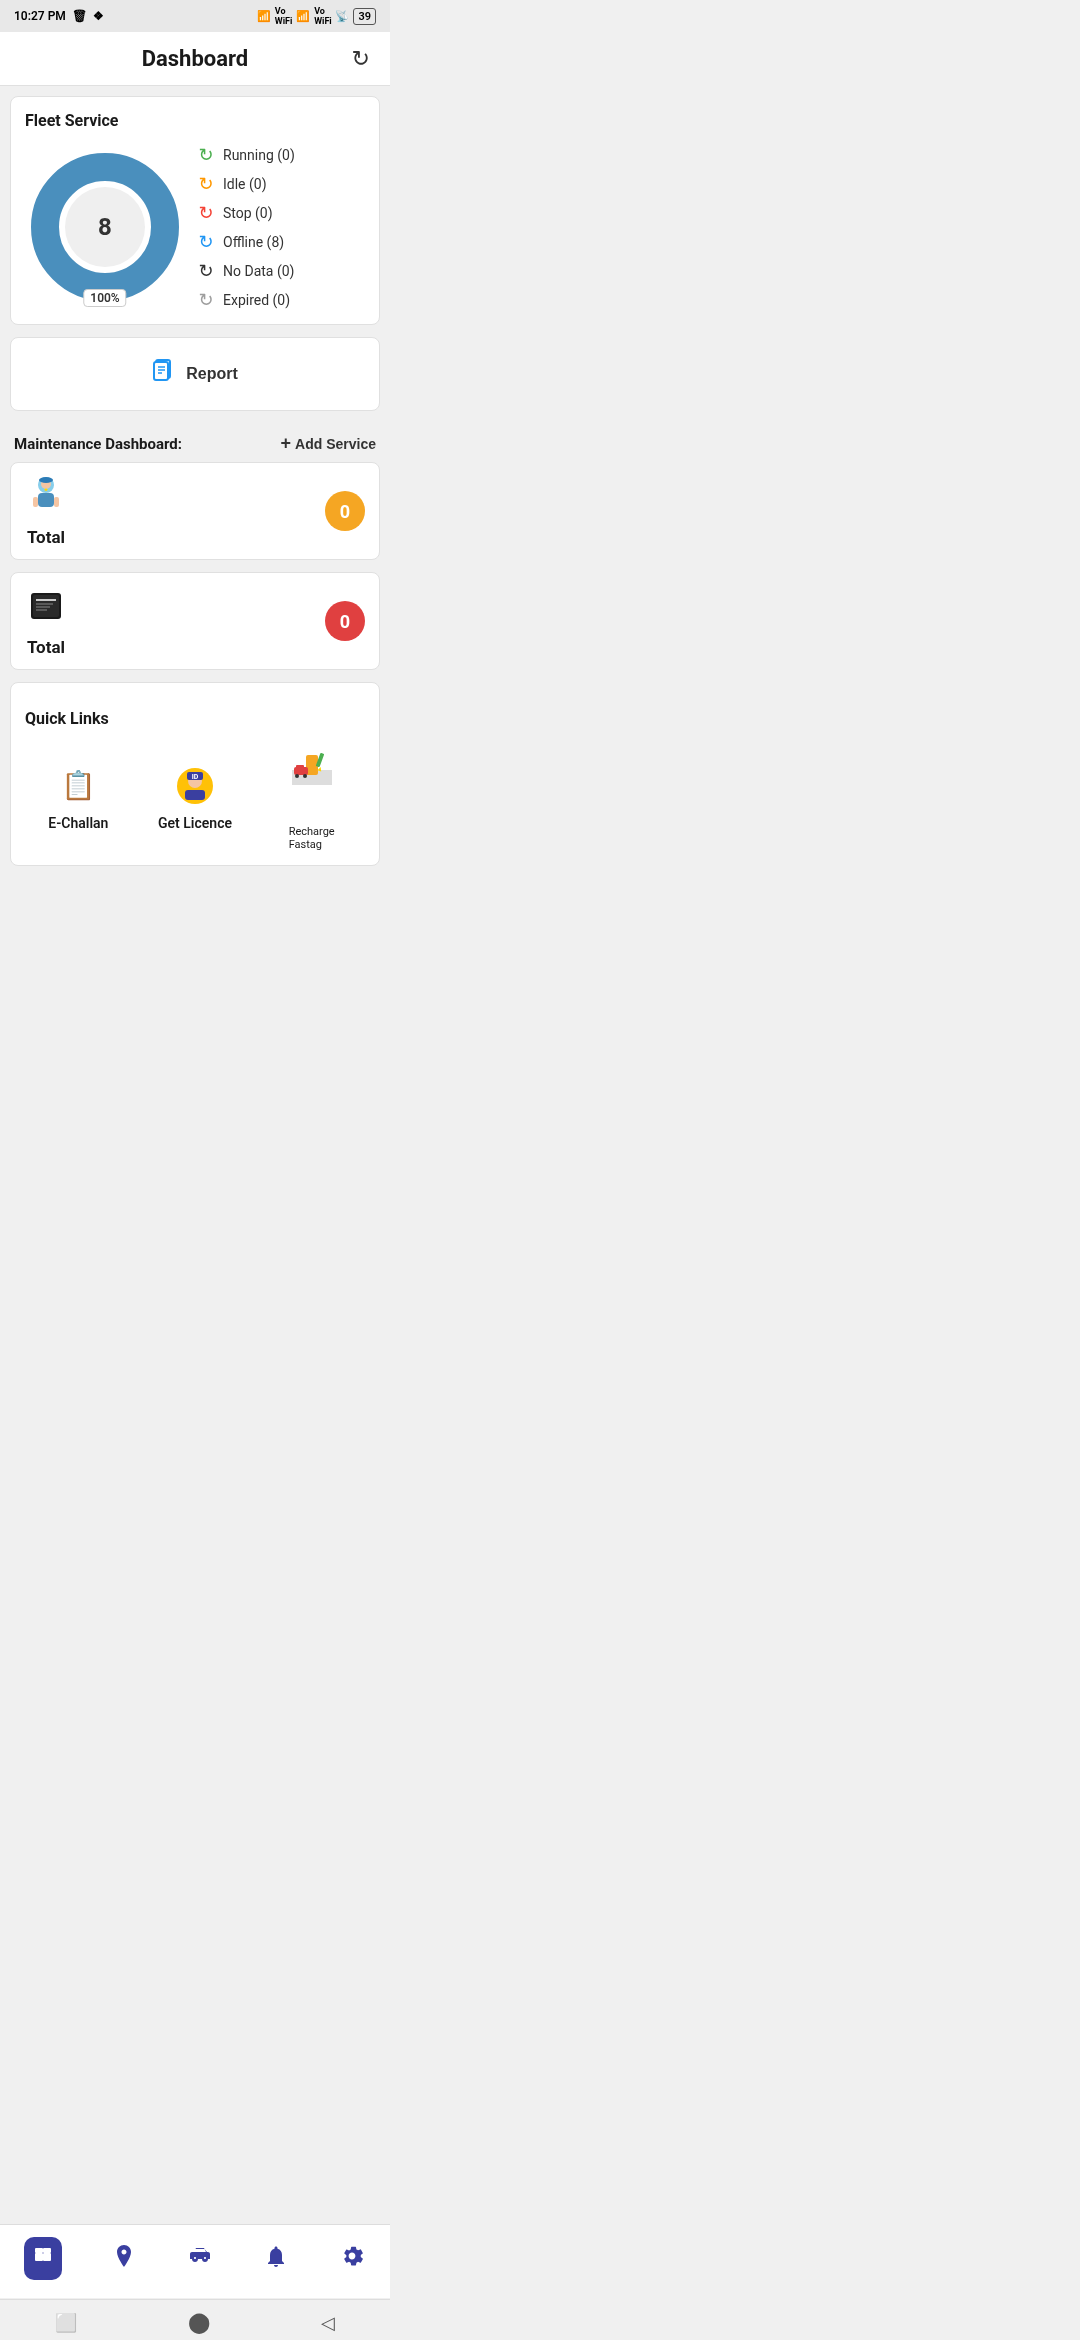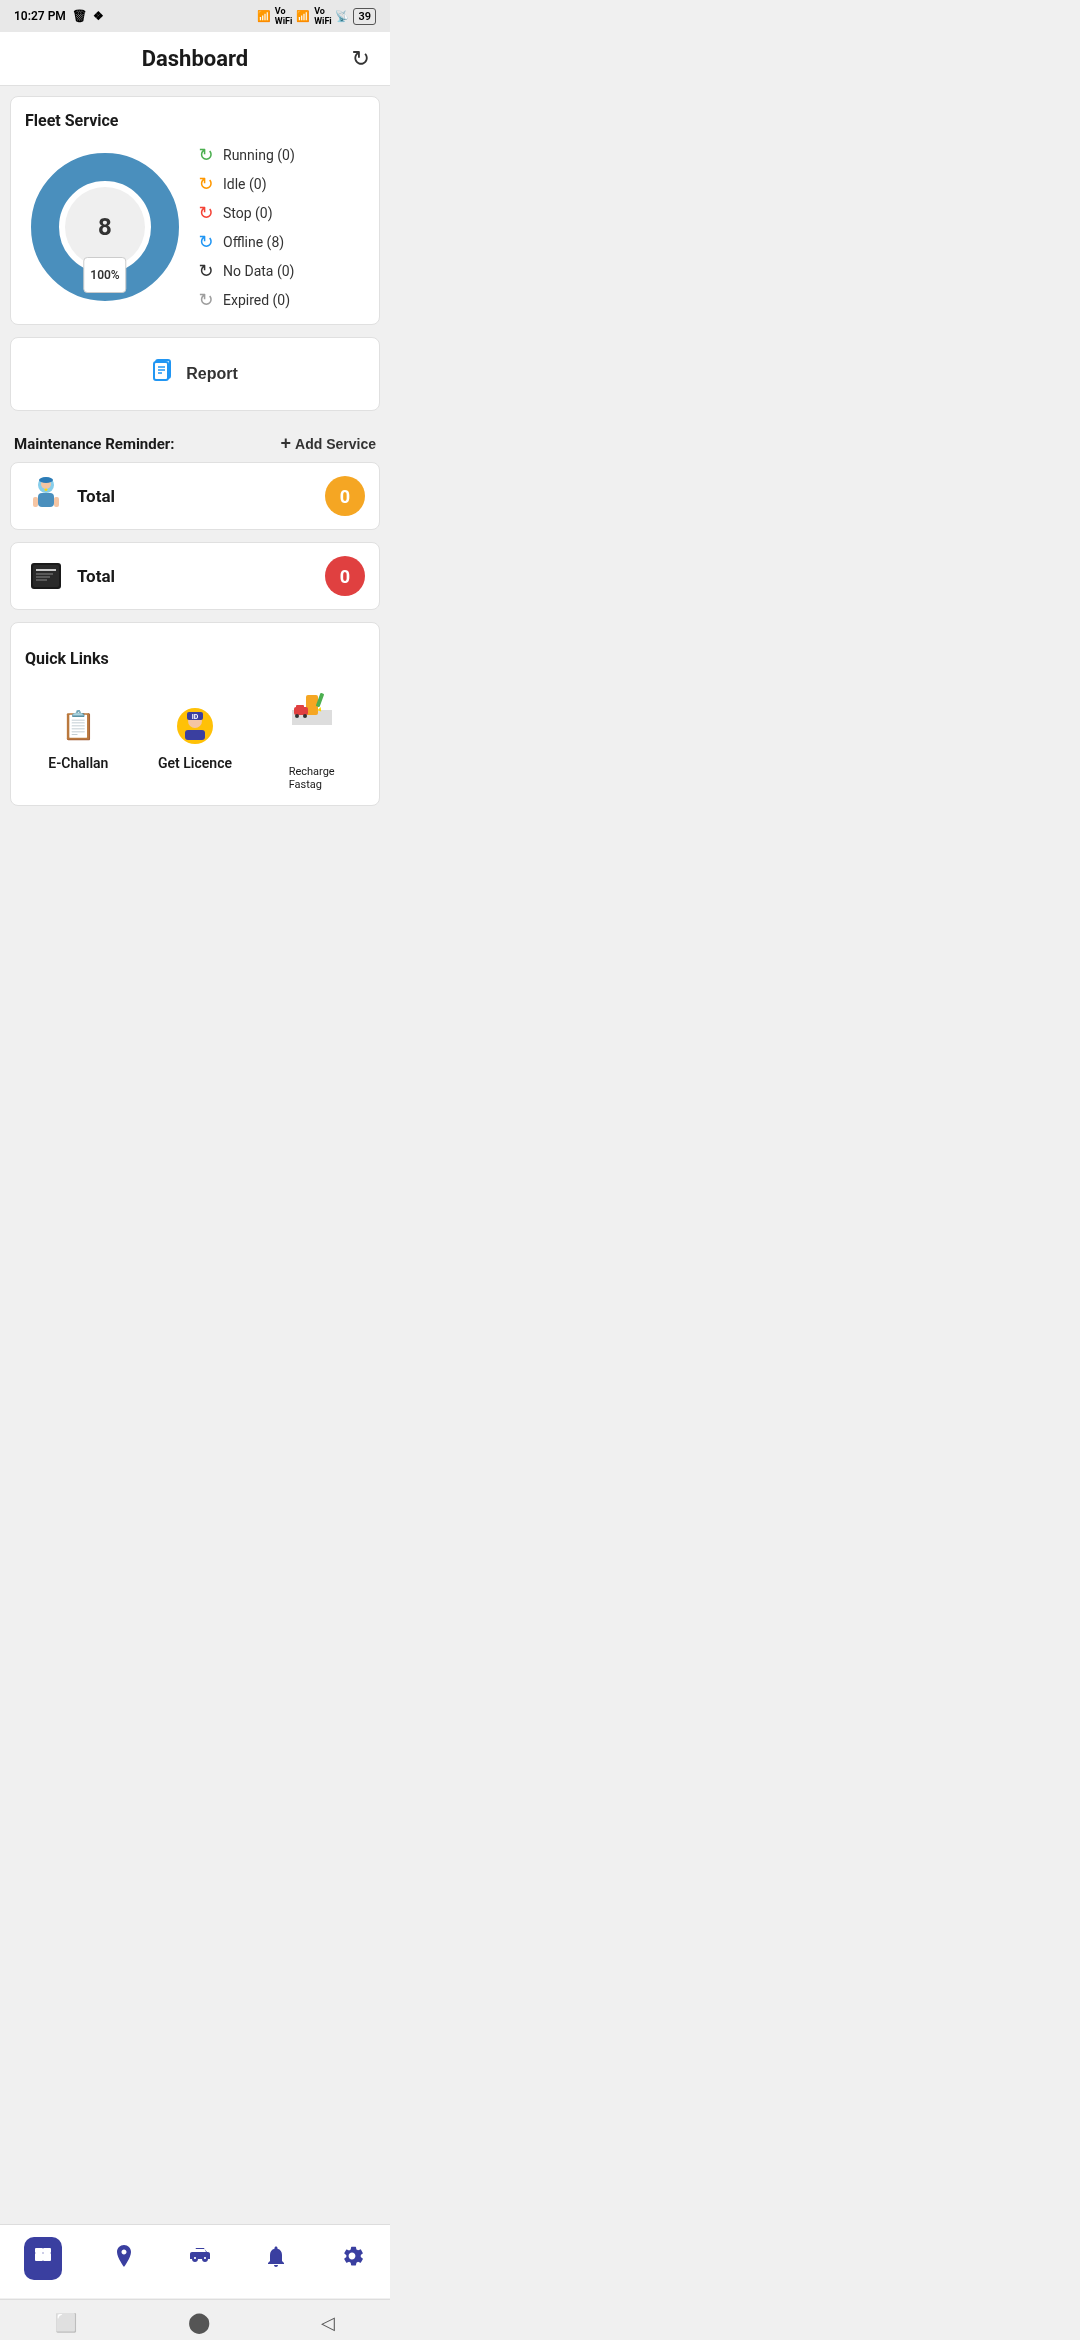--- a/index.html
+++ b/index.html
@@ -95,27 +95,27 @@
       width: 80px; height: 80px;
       border-radius: 50%;
       background: #efefef;
       display: flex; align-items: center; justify-content: center;
       font-size: 24px;
       font-weight: 700;
       color: #333;
     }
     .donut-percent {
       position: absolute;
-      bottom: 14px;
+      bottom: 0;
       left: 50%;
       transform: translateX(-50%);
       background: #fff;
       border: 1px solid #ccc;
       border-radius: 4px;
-      padding: 10px 6px;
+      padding: 1px 6px;
       font-size: 12px;
       font-weight: 600;
       color: #333;
     }
 
     
     .legend {
       flex: 1;
       display: flex;
       flex-direction: column;
@@ -190,20 +190,21 @@
       display: flex;
       align-items: center;
       justify-content: space-between;
       padding: 12px 14px;
       margin-bottom: 12px;
     }
     .total-row-left {
       display: flex;
       align-items: center;
       gap: 10px;
+      flex-direction: column;
     }
     .total-icon {
       width: 42px; height: 42px;
       font-size: 32px;
       display: flex; align-items: center; justify-content: center;
     }
     .total-label {
       font-size: 17px;
       font-weight: 700;
       color: #1a1a1a;
@@ -377,21 +378,21 @@
           <line x1="6" y1="12" x2="13" y2="12" stroke="#2196f3" stroke-width="1.5"></line>
           <line x1="6" y1="15" x2="10" y2="15" stroke="#2196f3" stroke-width="1.5"></line>
         </svg>
       </span>
       <span>Report</span>
     </button>
   </div>
 
   <div>
     <div class="section-header">
-      <span class="section-title">Maintenance Reminder:</span>
+      <span class="section-title">Maintenance Dashboard:</span>
       <button class="add-service-btn">
         <span style="font-size:18px;font-weight:700;">+</span>
         <span>Add Service</span>
       </button>
     </div>
     <div class="total-row">
       <div class="total-row-left">
         <div class="total-icon">
           <svg width="42" height="42" viewBox="0 0 42 42">
 

